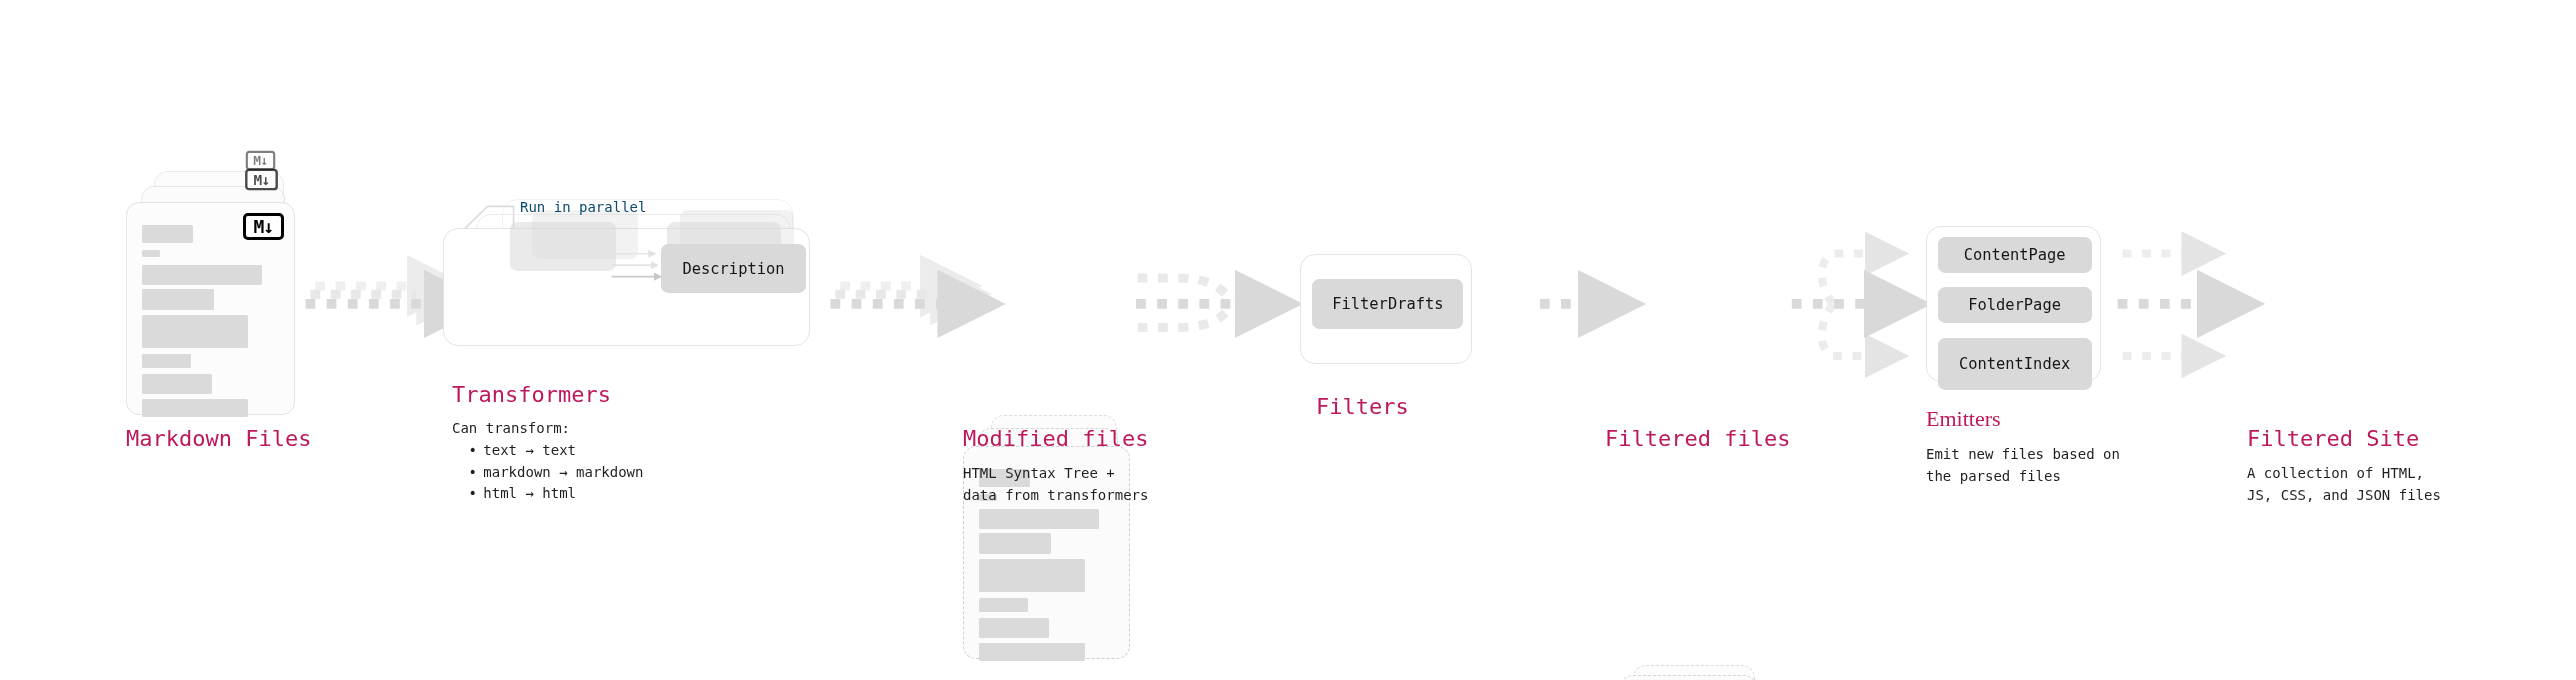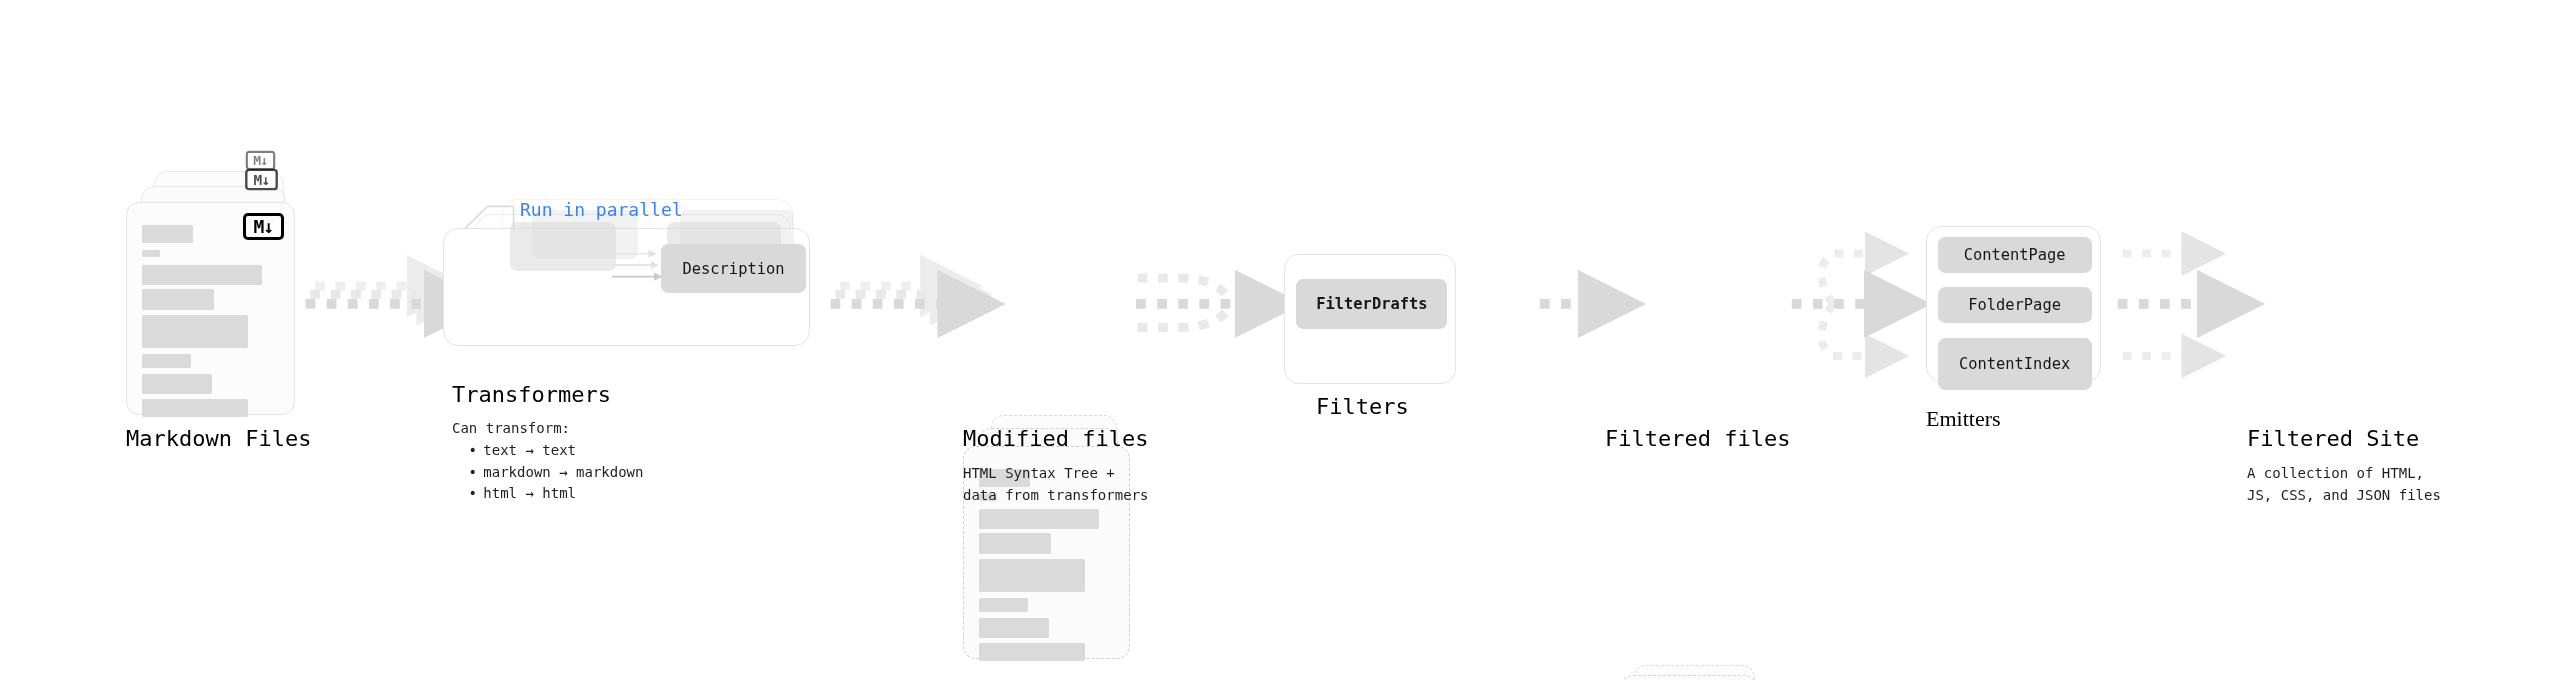--- a/index.html
+++ b/index.html
@@ -60,21 +60,21 @@
     letter-spacing: -0.8px;
     color: #000;
   }
 
   
   .title {
     position: absolute;
     font-size: 22px;
     font-weight: 400;
     letter-spacing: 0px;
-    color: #000000;
+    color: #be185d;
     white-space: nowrap;
   }
   .caption {
     position: absolute;
     font-size: 14px;
     line-height: 1.55;
     color: #1f1f1f;
     white-space: pre-line;
   }
   .caption-list {
@@ -104,22 +104,22 @@
     display: flex; align-items: center; justify-content: center;
     font-size: 15.4px;
     color: #161616;
     white-space: nowrap;
   }
   .chip.c-back2 { opacity: .33; }
   .chip.c-back1 { opacity: .55; }
 
   .par-label {
     position: absolute;
-    font-size: 18px;
-    color: #3b82f6;
+    font-size: 14px;
+    color: #0c4a6e;
     white-space: nowrap;
   }
 
   svg.overlay {
     position: absolute;
     left: 0; top: 0;
     width: 2576px; height: 681px;
     pointer-events: none;
   }
 </style>
@@ -266,21 +266,21 @@
       <div class="skel" style="left:14.6px; top:171px; width:70px; height:19.5px;"></div>
       <div class="skel" style="left:14.6px; top:196px; width:106px; height:18px;"></div>
     </div>
   </div>
 
   <div class="title" style="left:963px; top:426px;">Modified files</div>
   <div class="caption" style="left:963px; top:463px;">HTML Syntax Tree +
 data from transformers</div>
 
   <div class="node" style="left:1284px; top:254px; width:179px; height:106px;">
-    <div class="panel p-front" style="left:0px; top:0px; width:172px; height:130px;font-weight:bold;">
+    <div class="panel p-front" style="left:16px; top:0px; width:172px; height:110px;">
       <div class="chip" style="left:11.4px; top:23.6px; width:151px; height:50px;">
         <span>FilterDrafts</span>
       </div>
     </div>
   </div>
 
   <div class="title" style="left:1284px; top:394px;margin-left:32px;">Filters</div>
 
   <div class="node doc-stack" style="left:1605px; top:177px; width:187px; height:236px;">
 
@@ -299,19 +299,21 @@
       <div class="chip" style="left:10.6px; top:60px; width:154px; height:36px;">
         <span>FolderPage</span>
       </div>
       <div class="chip" style="left:10.6px; top:111px; width:154px; height:52px;">
         <span>ContentIndex</span>
       </div>
     </div>
   </div>
 
   <div class="title" style="left:1926px; top:406px;font-family:Liberation Serif, serif;">Emitters</div>
+  <div class="caption" style="left:1926px; top:444px;">Emit new files based on
+the parsed files</div>
 
   <div class="title" style="left:2247px; top:426px;">Filtered Site</div>
   <div class="caption" style="left:2247px; top:463px;">A collection of HTML,
 JS, CSS, and JSON files</div>
 
 </div>
 
 
 </body></html>

